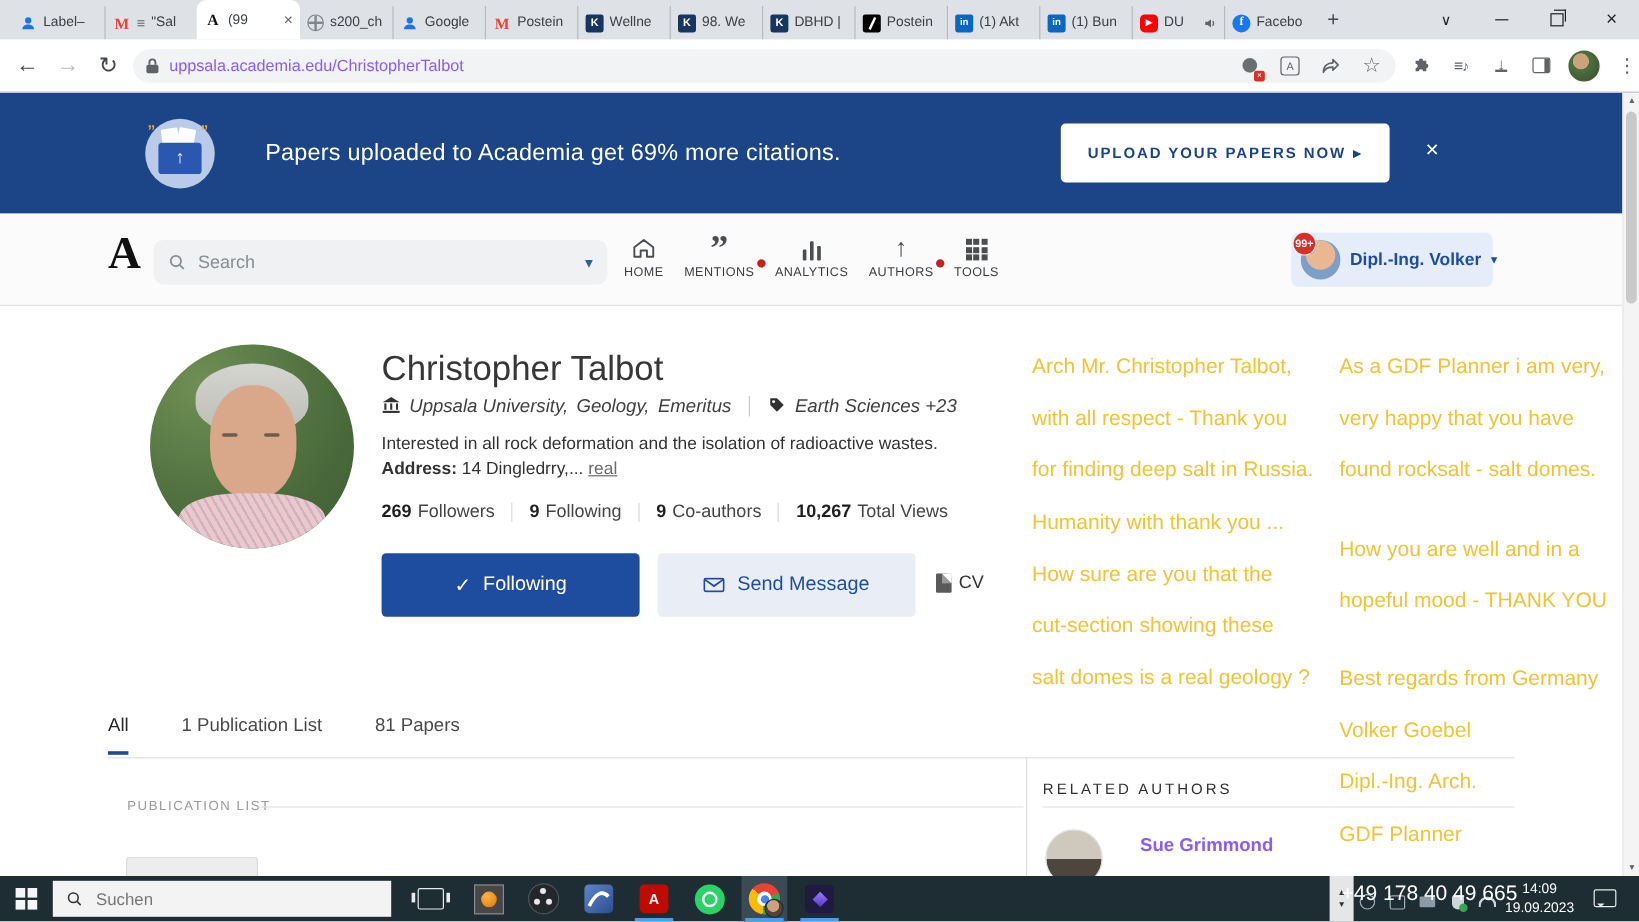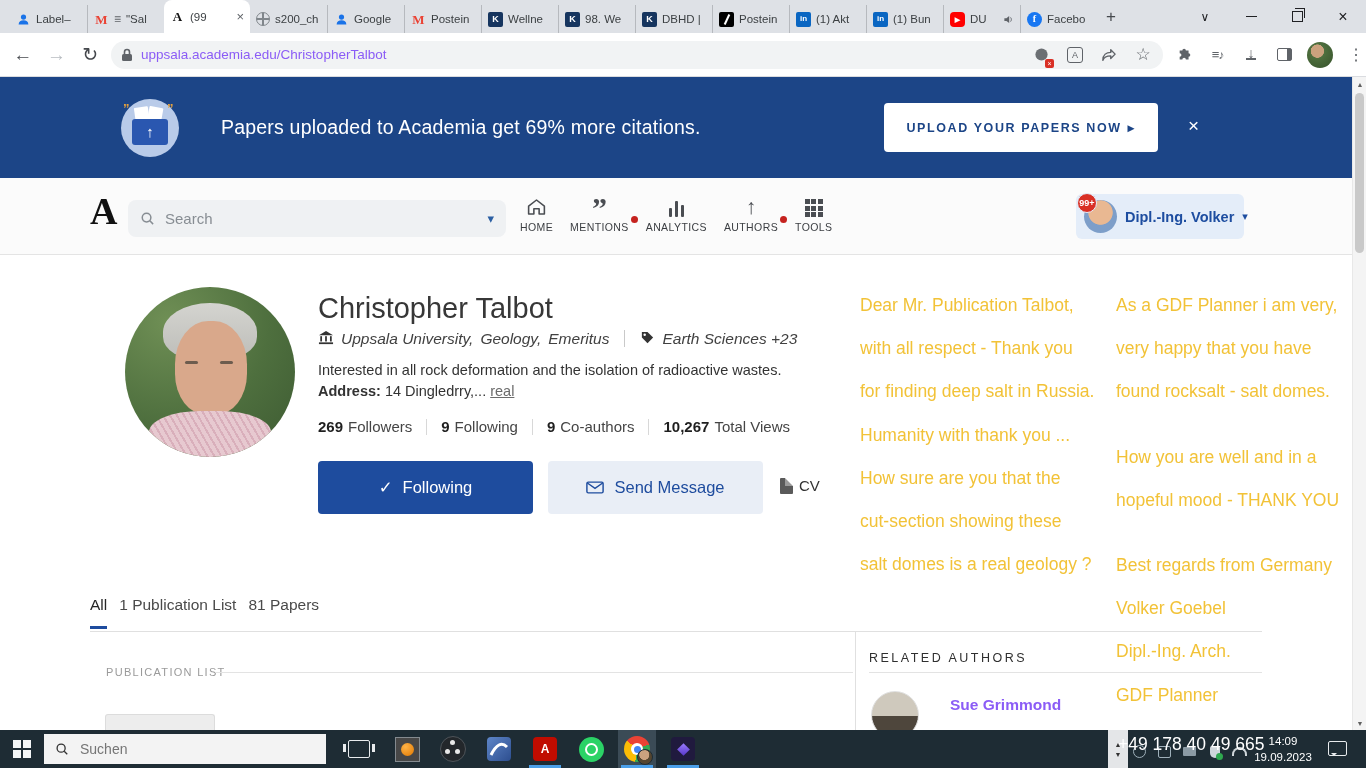--- a/index.html
+++ b/index.html
@@ -118,21 +118,21 @@
   .pstats .v{font-weight:700;color:#1f1f1f;margin-right:5px;}
   .statsep{width:1px;height:16px;background:#d8d8d8;margin:0 14px;}
   .btn-following{position:absolute;left:318px;top:384px;width:215px;height:53px;background:#1e4c9e;border:none;border-radius:4px;
       color:#fff;font-size:16.5px;font-weight:500;display:flex;align-items:center;justify-content:center;gap:10px;cursor:pointer;}
   .btn-message{position:absolute;left:548px;top:384px;width:215px;height:53px;background:#e9eef6;border:none;border-radius:4px;
       color:#1e4c9e;font-size:16.5px;font-weight:500;display:flex;align-items:center;justify-content:center;gap:10px;cursor:pointer;}
   .cvlink{position:absolute;left:780px;top:400px;display:flex;align-items:center;gap:6px;font-size:15px;color:#333;cursor:pointer;}
   .docicon{width:13px;height:16px;background:#5a5a5a;position:relative;border-radius:1px;}
   .docicon::before{content:"";position:absolute;right:0;top:0;border:4px solid #fff;border-left-color:#9a9a9a;border-bottom-color:#9a9a9a;border-top-color:#fff;border-right-color:#fff;width:0;height:0;}
   
-  .ctabs{position:absolute;left:90px;top:519px;display:flex;gap:12px;font-size:15.5px;color:#4a4a4a;}
+  .ctabs{position:absolute;left:90px;top:519px;display:flex;gap:44px;font-size:15.5px;color:#4a4a4a;}
   .ctab{padding-bottom:12px;cursor:pointer;}
   .ctab.active{color:#262626;border-bottom:3px solid #1e4c9e;}
   .hdiv{position:absolute;left:90px;top:554px;width:1172px;height:1px;background:#e0e0e0;}
   .pubheader{position:absolute;left:106px;top:589px;font-size:11px;color:#9a9a9a;letter-spacing:1.3px;}
   .publine{position:absolute;left:215px;top:595px;width:638px;height:1px;background:#e3e3e3;}
   .cardstub{position:absolute;left:105px;top:637px;width:108px;height:16px;background:#ededed;border:1px solid #dcdcdc;border-bottom:none;border-radius:3px 3px 0 0;}
   .vdiv{position:absolute;left:855px;top:554px;width:1px;height:99px;background:#e0e0e0;}
   .relheader{position:absolute;left:869px;top:574px;font-size:12.5px;font-weight:500;color:#2f2f2f;letter-spacing:2.5px;}
   .relline{position:absolute;left:869px;top:595px;width:393px;height:1px;background:#e3e3e3;}
   .sueav{position:absolute;left:871px;top:614px;width:46px;height:46px;border-radius:50%;
@@ -503,21 +503,21 @@
   <div class="pubheader">PUBLICATION LIST</div>
   <div class="publine"></div>
   <div class="cardstub"></div>
   <div class="vdiv"></div>
   <div class="relheader">RELATED AUTHORS</div>
   <div class="relline"></div>
   <div class="sueav"></div>
   <div class="suename">Sue Grimmond</div>
 
   <div class="anno anno-left">
-    <div class="ln">Dear Mr. Publication Talbot,</div>
+    <div class="ln">Arch Mr. Christopher Talbot,</div>
     <div class="ln">with all respect - Thank you</div>
     <div class="ln">for finding deep salt in Russia.</div>
     <div class="ln">Humanity with thank you ...</div>
     <div class="ln">How sure are you that the</div>
     <div class="ln">cut-section showing these</div>
     <div class="ln">salt domes is a real geology ?</div>
   </div>
   <div class="anno anno-right">
     <div class="ln">As a GDF Planner i am very,</div>
     <div class="ln">very happy that you have</div>

